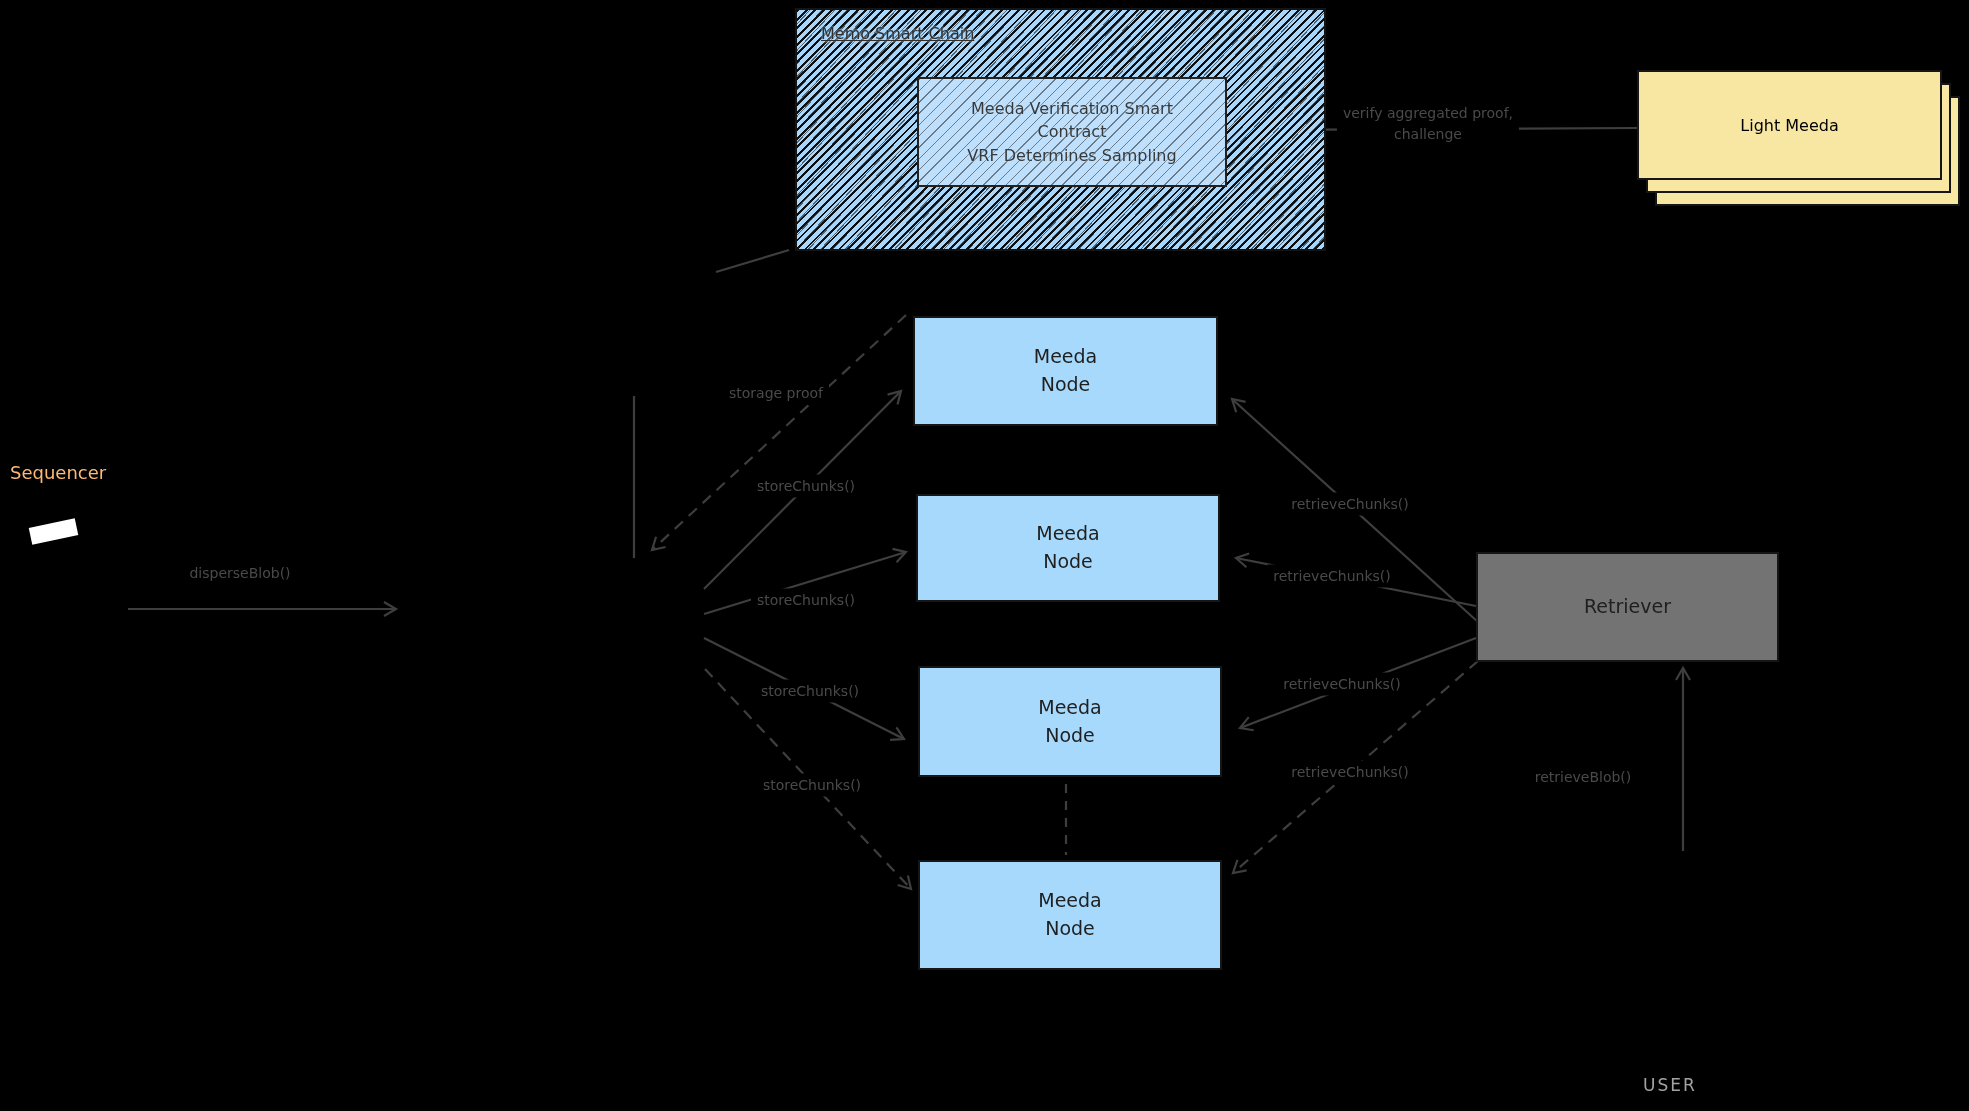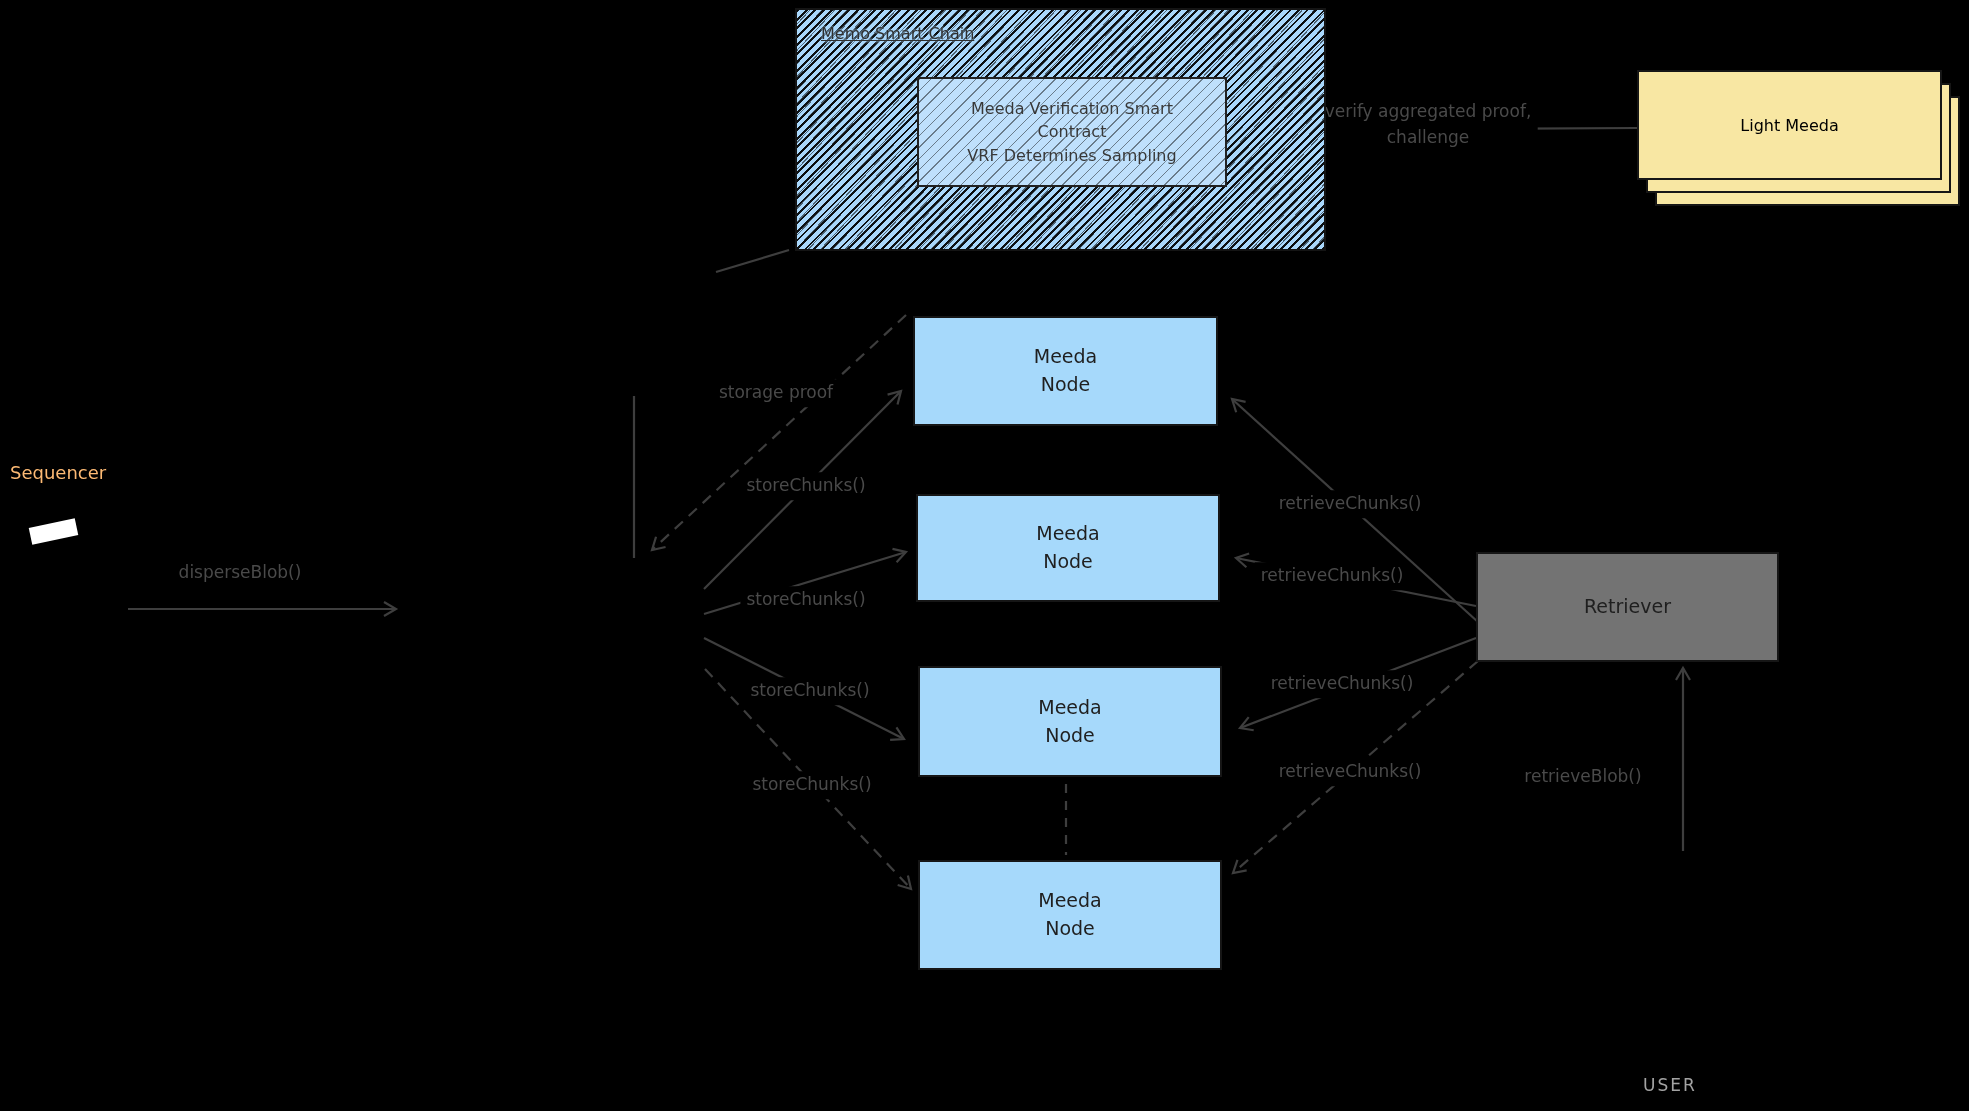--- a/index.html
+++ b/index.html
@@ -15,21 +15,21 @@
   
   #connectors { position: absolute; inset: 0; z-index: 1; }
   .edge { stroke: #3e3e3e; stroke-width: 2.2; fill: none; }
   .edge.dashed { stroke-dasharray: 11 8; }
 
   
   .lbl {
     position: absolute;
     transform: translate(-50%, -50%);
     color: #4a4a4a;
-    font-size: 17px;
+    font-size: 14px;
     line-height: 1.5;
     background: #000;
     padding: 1px 6px;
     white-space: pre-line;
     text-align: center;
     z-index: 2;
   }
   .lbl.nobg { background: transparent; }
 
   

